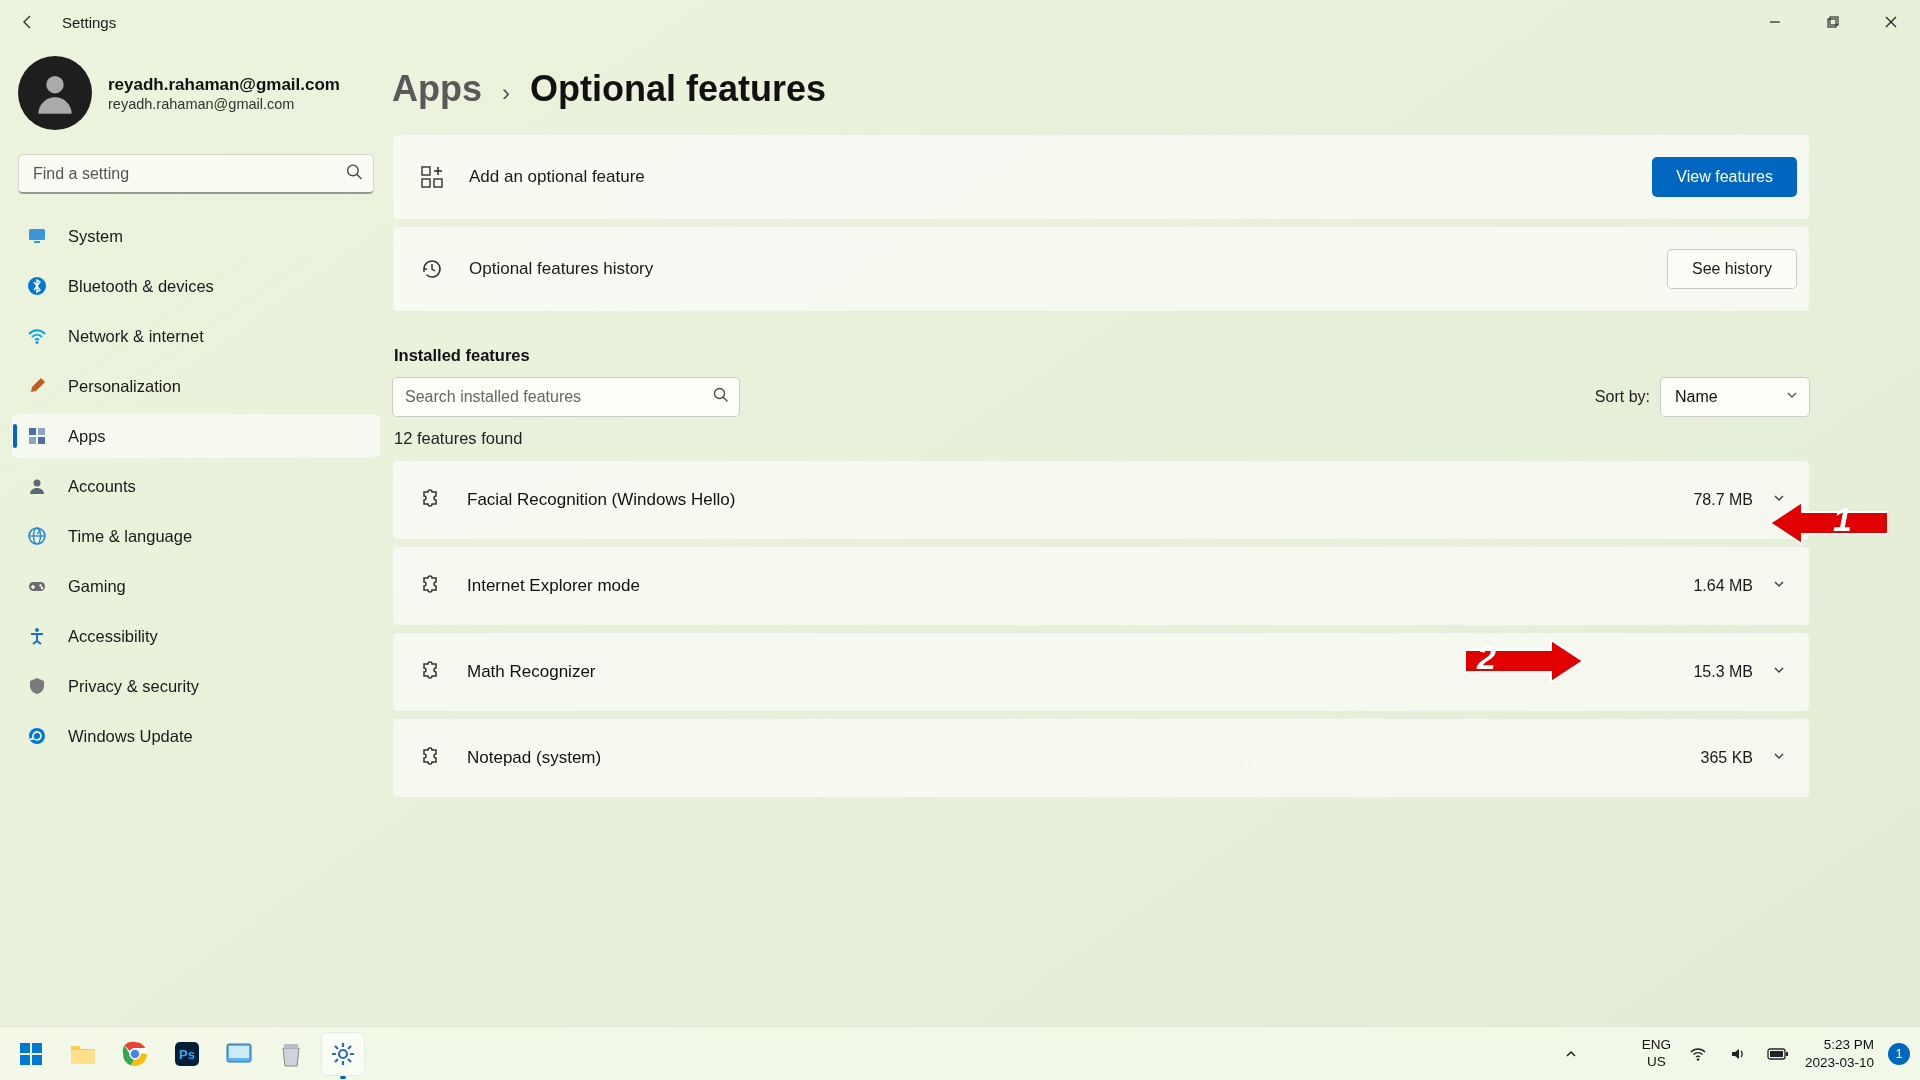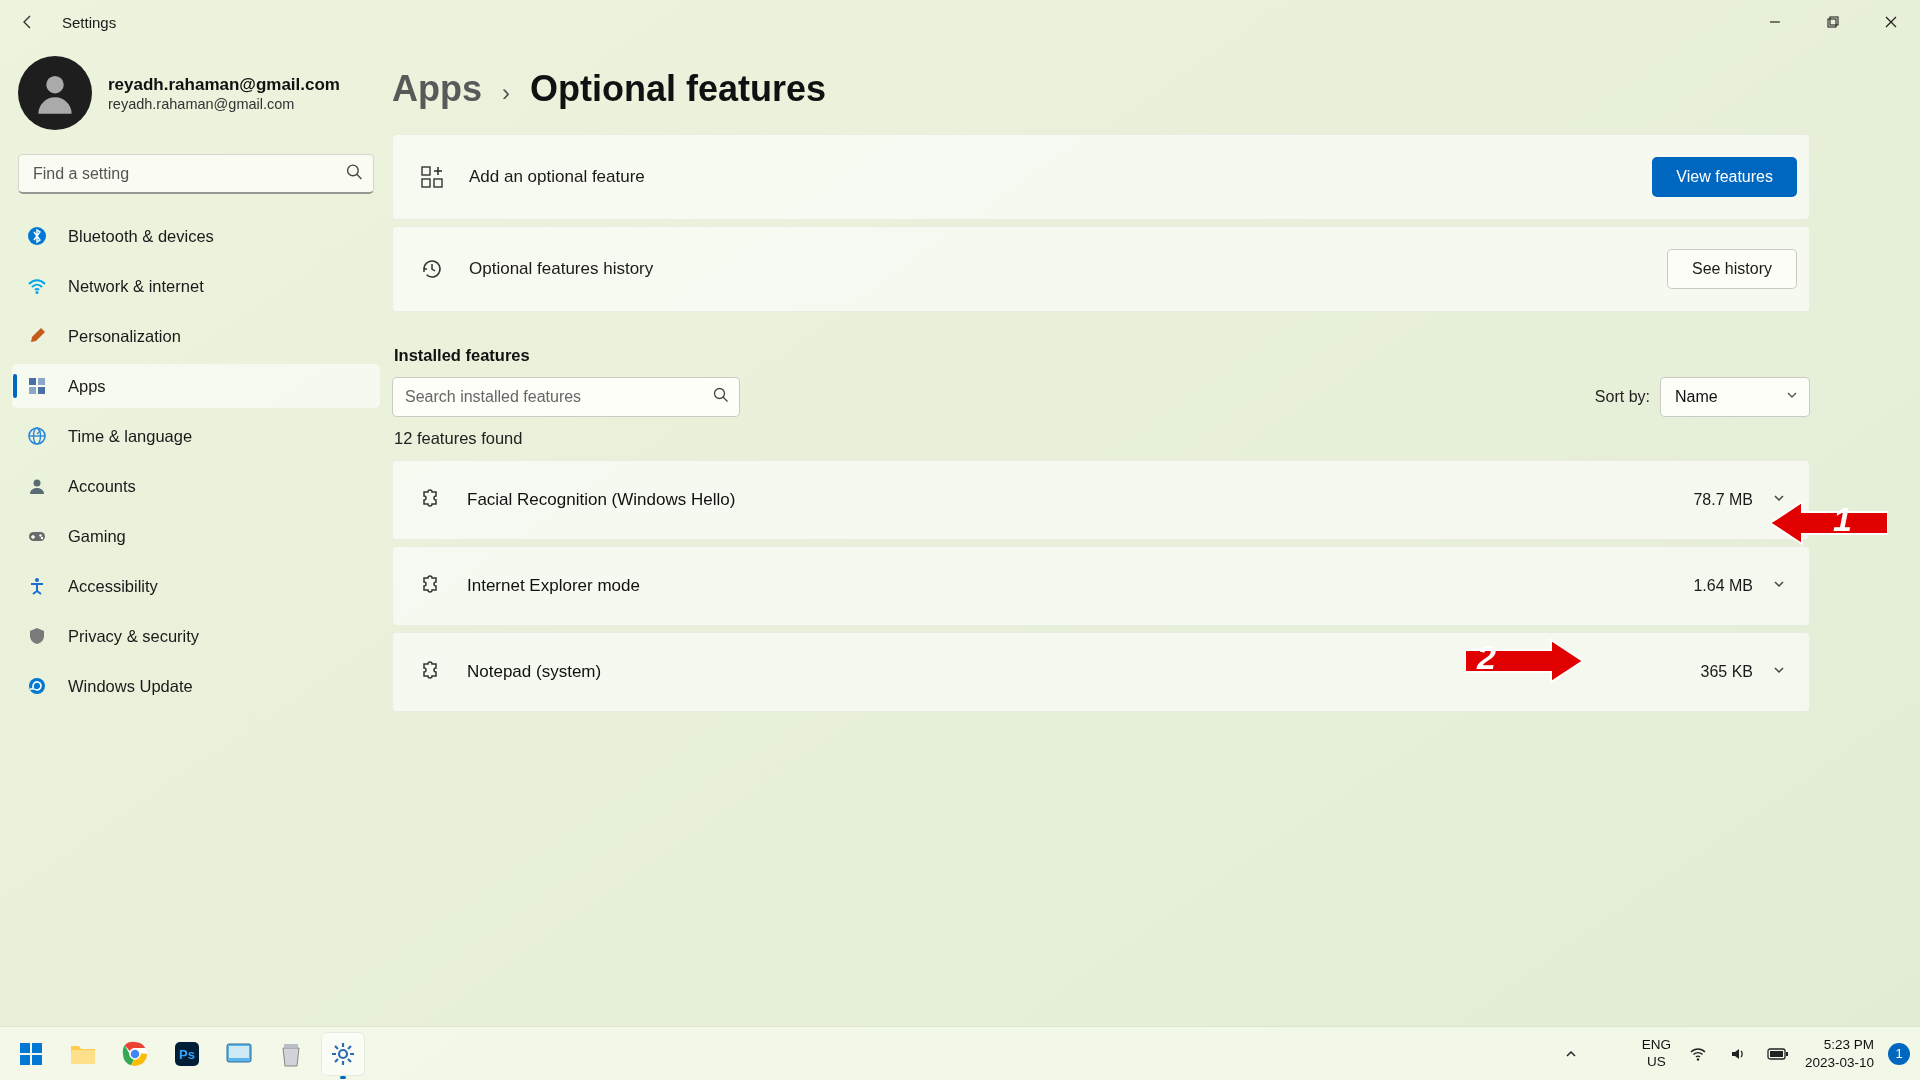--- a/index.html
+++ b/index.html
@@ -151,20 +151,29 @@
       <svg width="17" height="17" viewBox="0 0 16 16">
               <circle cx="6.5" cy="6.5" r="5" stroke="#444" stroke-width="1.3" fill="none"></circle>
               <line x1="10.2" y1="10.2" x2="14.5" y2="14.5" stroke="#444" stroke-width="1.3"></line>
             </svg>
     </span>
   </div>
   <div class="nav" id="nav-root">
           <div class="nav-item">
             <span class="nav-icon">
               <svg width="20" height="20" viewBox="0 0 20 20">
+                <rect x="2" y="3" width="16" height="11" rx="1.5" fill="#3a96dd"></rect>
+                <rect x="7" y="15" width="6" height="2" fill="#3a96dd"></rect>
+              </svg>
+            </span>
+            <span>System</span>
+          </div>
+          <div class="nav-item">
+            <span class="nav-icon">
+              <svg width="20" height="20" viewBox="0 0 20 20">
                 <circle cx="10" cy="10" r="9" fill="#0078d4"></circle>
                 <path d="M7 6l6 8-3 2V4l3 2-6 8" stroke="#fff" stroke-width="1.4" fill="none"></path>
               </svg>
             </span>
             <span>Bluetooth &amp; devices</span>
           </div>
           <div class="nav-item">
             <span class="nav-icon">
               <svg width="20" height="20" viewBox="0 0 20 20">
                 <path d="M2 8c5-5 11-5 16 0M5 11c3-3 7-3 10 0M8 14c1.3-1.3 2.7-1.3 4 0" stroke="#00a4ef" stroke-width="2" fill="none"></path>
@@ -188,36 +197,36 @@
                 <rect x="11" y="2" width="7" height="7" fill="#8aa6c8"></rect>
                 <rect x="2" y="11" width="7" height="7" fill="#8aa6c8"></rect>
                 <rect x="11" y="11" width="7" height="7" fill="#4a6fa5"></rect>
               </svg>
             </span>
             <span>Apps</span>
           </div>
           <div class="nav-item">
             <span class="nav-icon">
               <svg width="20" height="20" viewBox="0 0 20 20">
+                <circle cx="10" cy="7" r="3.5" fill="#5b6b73"></circle>
+                <path d="M3 18c0-3.5 3-6 7-6s7 2.5 7 6" fill="#5b6b73"></path>
+              </svg>
+            </span>
+            <span>Accounts</span>
+          </div>
+          <div class="nav-item">
+            <span class="nav-icon">
+              <svg width="20" height="20" viewBox="0 0 20 20">
                 <circle cx="10" cy="10" r="8" fill="none" stroke="#2b88d8" stroke-width="1.6"></circle>
                 <ellipse cx="10" cy="10" rx="3.5" ry="8" fill="none" stroke="#2b88d8" stroke-width="1.4"></ellipse>
                 <line x1="2" y1="10" x2="18" y2="10" stroke="#2b88d8" stroke-width="1.4"></line>
                 <polyline points="10,2 13,5 10,8" fill="none" stroke="#2b88d8" stroke-width="1.4"></polyline>
               </svg>
             </span>
             <span>Time &amp; language</span>
-          </div>
-          <div class="nav-item">
-            <span class="nav-icon">
-              <svg width="20" height="20" viewBox="0 0 20 20">
-                <circle cx="10" cy="7" r="3.5" fill="#5b6b73"></circle>
-                <path d="M3 18c0-3.5 3-6 7-6s7 2.5 7 6" fill="#5b6b73"></path>
-              </svg>
-            </span>
-            <span>Accounts</span>
           </div>
           <div class="nav-item">
             <span class="nav-icon">
               <svg width="20" height="20" viewBox="0 0 20 20">
                 <rect x="2" y="6" width="16" height="9" rx="4.5" fill="#6b6b6b"></rect>
                 <circle cx="13.5" cy="9.5" r="1.2" fill="#fff"></circle>
                 <circle cx="15" cy="12" r="1.2" fill="#fff"></circle>
                 <path d="M6 9v4M4 11h4" stroke="#fff" stroke-width="1.4"></path>
               </svg>
             </span>
@@ -342,20 +351,34 @@
                 </svg></span>
     </div>
           </div>
           <div class="feat-item">
             <div class="feat-head">
       <span class="feat-icon">
                 <svg width="22" height="22" viewBox="0 0 22 22">
                   <path d="M5 3h4a2 2 0 1 1 4 0h4v4a2 2 0 1 0 0 4v4h-4a2 2 0 1 1-4 0H5v-4a2 2 0 1 0 0-4z" fill="none" stroke="#333" stroke-width="1.5"></path>
                 </svg>
               </span>
+      <span class="feat-name">Math Recognizer</span>
+      <span class="feat-size">15.3 MB</span>
+      <span class="feat-chev"><svg width="16" height="16" viewBox="0 0 16 16">
+                  <path d="M4 6l4 4 4-4" stroke="#444" stroke-width="1.5" fill="none"></path>
+                </svg></span>
+    </div>
+          </div>
+          <div class="feat-item">
+            <div class="feat-head">
+      <span class="feat-icon">
+                <svg width="22" height="22" viewBox="0 0 22 22">
+                  <path d="M5 3h4a2 2 0 1 1 4 0h4v4a2 2 0 1 0 0 4v4h-4a2 2 0 1 1-4 0H5v-4a2 2 0 1 0 0-4z" fill="none" stroke="#333" stroke-width="1.5"></path>
+                </svg>
+              </span>
       <span class="feat-name">Notepad (system)</span>
       <span class="feat-size">365 KB</span>
       <span class="feat-chev"><svg width="16" height="16" viewBox="0 0 16 16">
                   <path d="M4 6l4 4 4-4" stroke="#444" stroke-width="1.5" fill="none"></path>
                 </svg></span>
     </div>
           </div>
         </div>
 
 </div>

